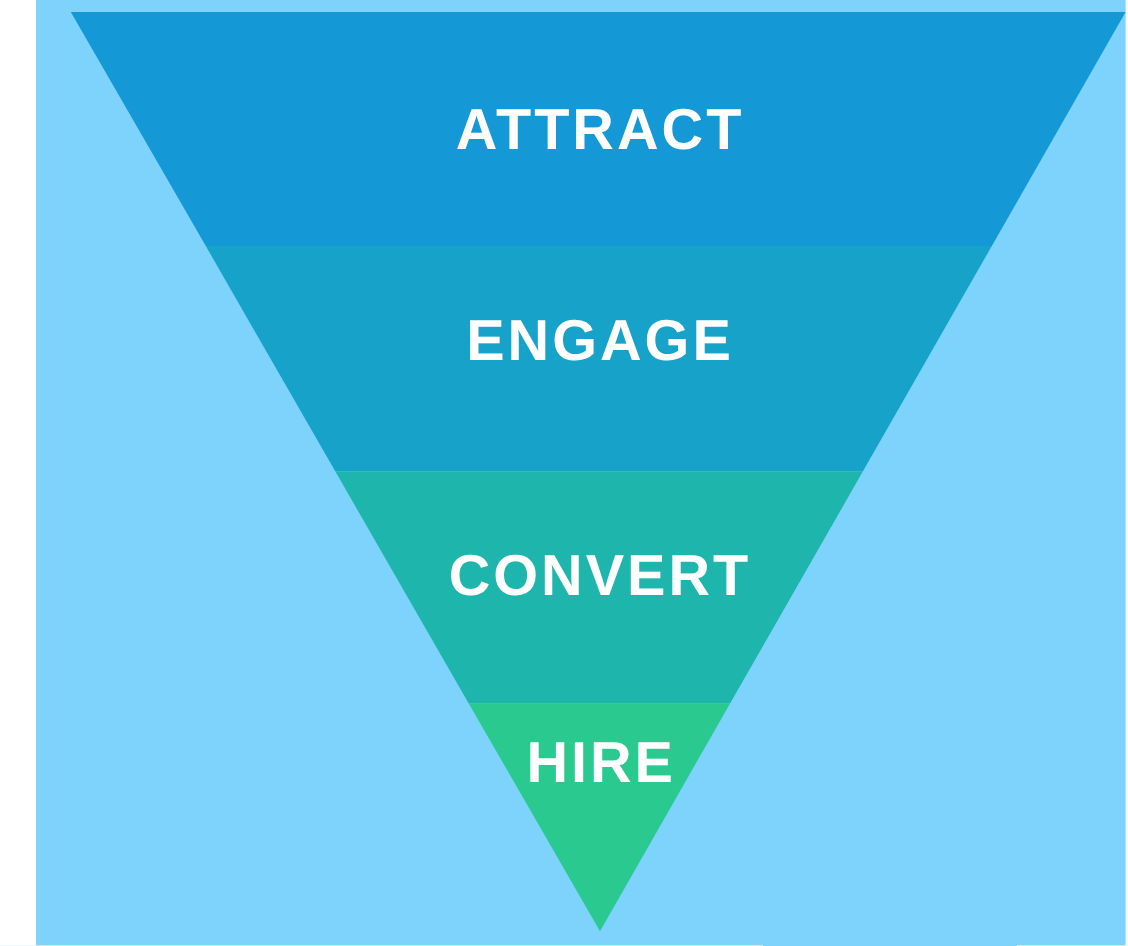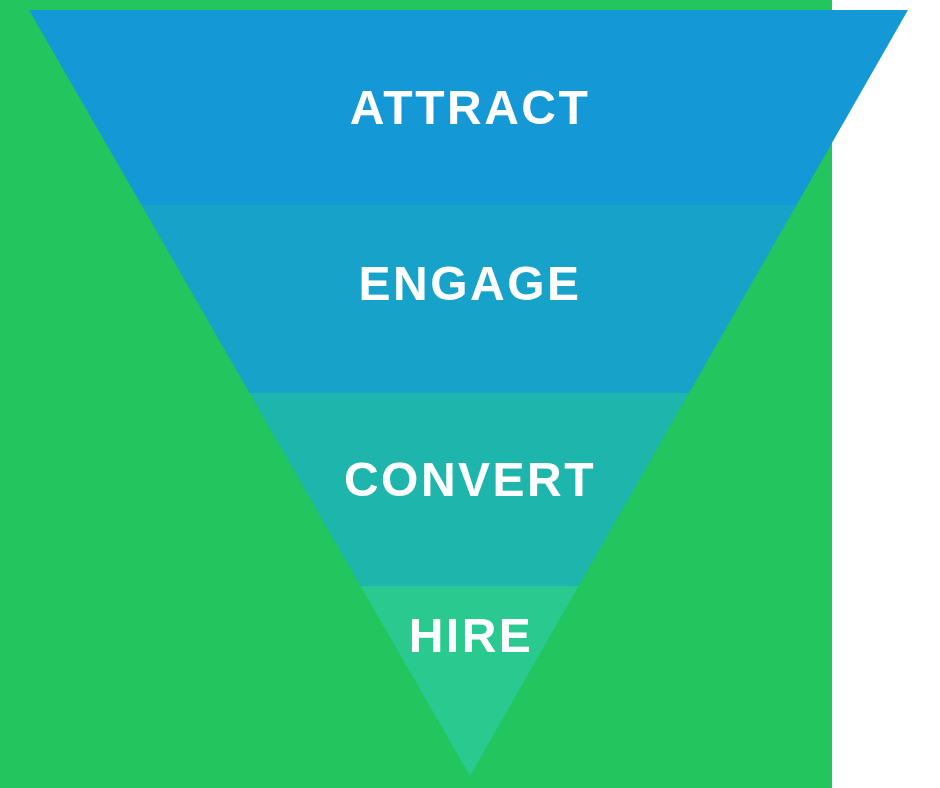--- a/index.html
+++ b/index.html
@@ -6,23 +6,24 @@
     margin: 0;
     padding: 0;
     background: #ffffff;
     width: 940px;
     height: 788px;
     overflow: hidden;
     font-family: "Liberation Sans", sans-serif;
   }
   .canvas {
     position: relative;
-    width: 832px;
+    width: 908px;
     height: 788px;
-    background: #22c55e;
+    background: #7dd3fc;
+    margin-left: 30px;
   }
   svg.funnel {
     display: block;
     width: 940px;
     height: 788px;
   }
   svg.funnel text {
     fill: #ffffff;
     font-family: "Liberation Sans", sans-serif;
     font-size: 48px;

